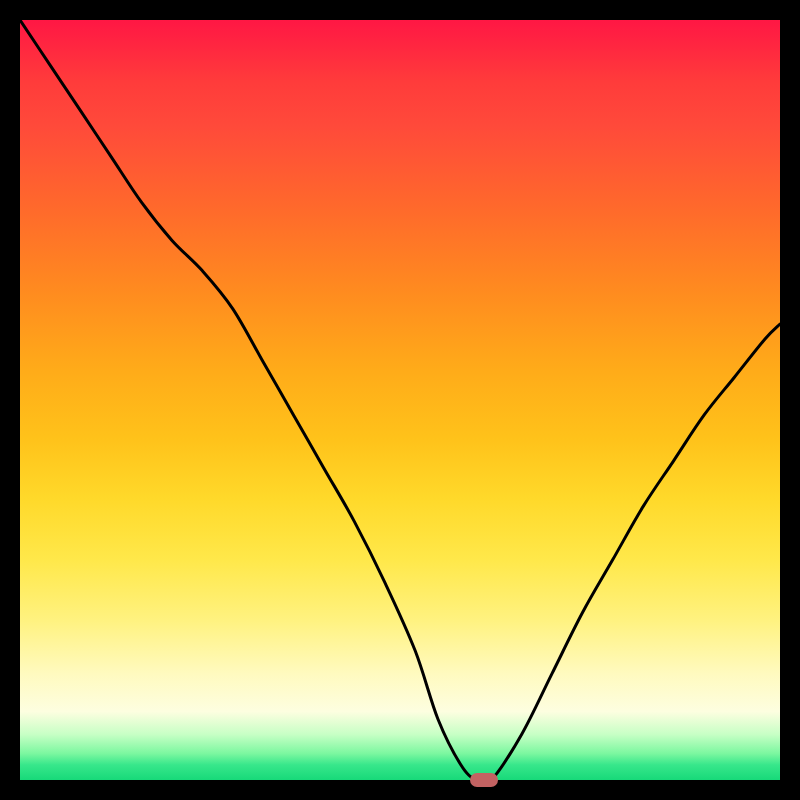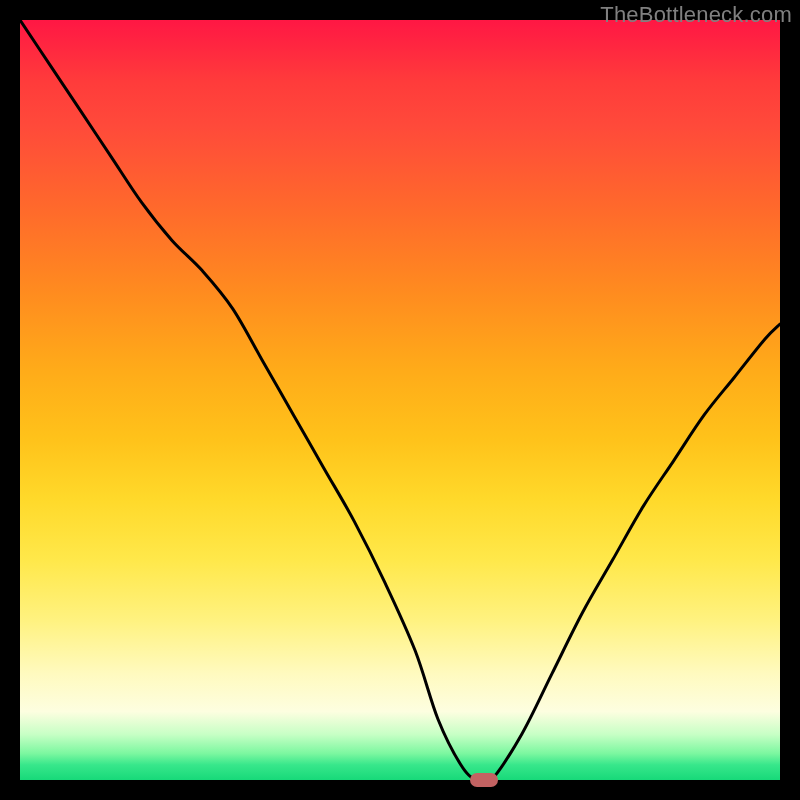--- a/index.html
+++ b/index.html
@@ -67,20 +67,19 @@
     border-radius: 7px;
     background: #c26262;
     z-index: 4;
     transform: translate(-50%, -50%);
   }
 </style>
 </head>
 <body>
 
 <div class="frame">
-  <div class="watermark">TheBottleneck.com</div>
   <div class="plot">
     <svg class="curve" viewBox="0 0 760 760" preserveAspectRatio="none">
       <path id="curve-path" d="M 0.00 0.00 C 5.07 7.60, 20.27 30.40, 30.40 45.60 C 40.53 60.80, 50.67 76.00, 60.80 91.20 C 70.93 106.40, 81.07 121.60, 91.20 136.80 C 101.33 152.00, 111.47 168.47, 121.60 182.40 C 131.73 196.33, 141.87 209.00, 152.00 220.40 C 162.13 231.80, 172.27 239.40, 182.40 250.80 C 192.53 262.20, 202.67 273.60, 212.80 288.80 C 222.93 304.00, 233.07 324.27, 243.20 342.00 C 253.33 359.73, 263.47 377.47, 273.60 395.20 C 283.73 412.93, 293.87 430.67, 304.00 448.40 C 314.13 466.13, 324.27 482.60, 334.40 501.60 C 344.53 520.60, 354.67 540.87, 364.80 562.40 C 374.93 583.93, 386.33 608.00, 395.20 630.80 C 404.07 653.60, 410.40 680.20, 418.00 699.20 C 425.60 718.20, 434.47 734.67, 440.80 744.80 C 447.13 754.93, 450.93 757.47, 456.00 760.00 C 461.07 762.53, 463.60 767.60, 471.20 760.00 C 478.80 752.40, 491.47 732.13, 501.60 714.40 C 511.73 696.67, 521.87 673.87, 532.00 653.60 C 542.13 633.33, 552.27 611.80, 562.40 592.80 C 572.53 573.80, 582.67 557.33, 592.80 539.60 C 602.93 521.87, 613.07 502.87, 623.20 486.40 C 633.33 469.93, 643.47 456.00, 653.60 440.80 C 663.73 425.60, 673.87 409.13, 684.00 395.20 C 694.13 381.27, 704.27 369.87, 714.40 357.20 C 724.53 344.53, 737.20 328.07, 744.80 319.20 C 752.40 310.33, 757.47 306.53, 760.00 304.00" fill="none" stroke="#000000" stroke-width="3" stroke-linejoin="round" stroke-linecap="round"></path>
     </svg>
     <div class="marker" id="min-marker" style="left: 463.6px; top: 760px; background: rgb(194, 98, 98);"></div>
   </div>
 </div>
 
 </body></html>

